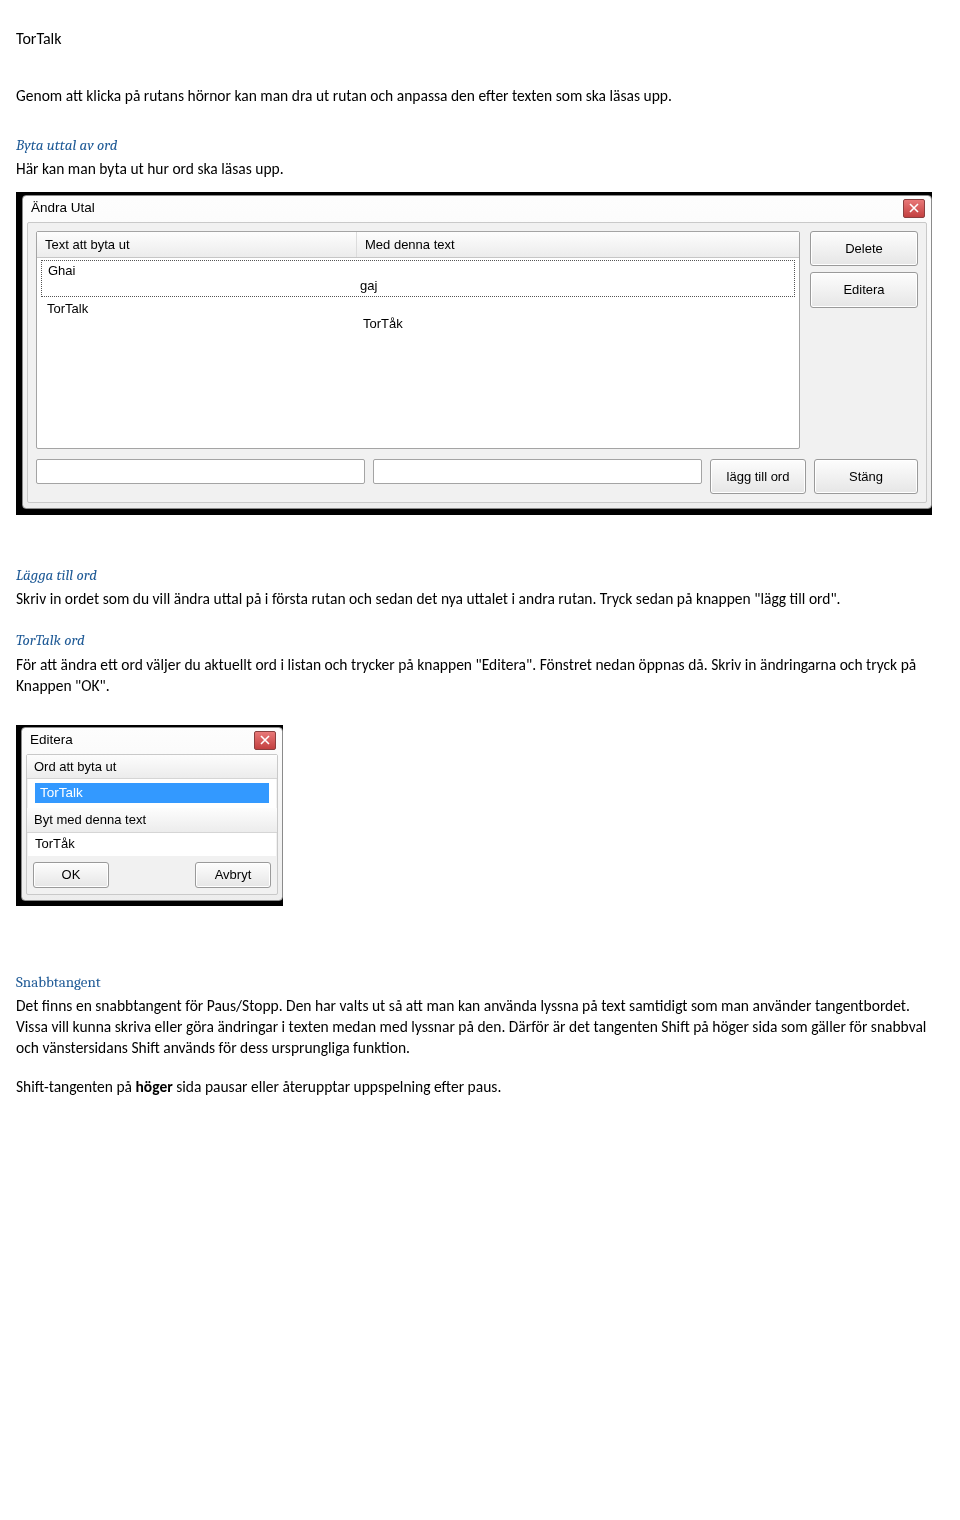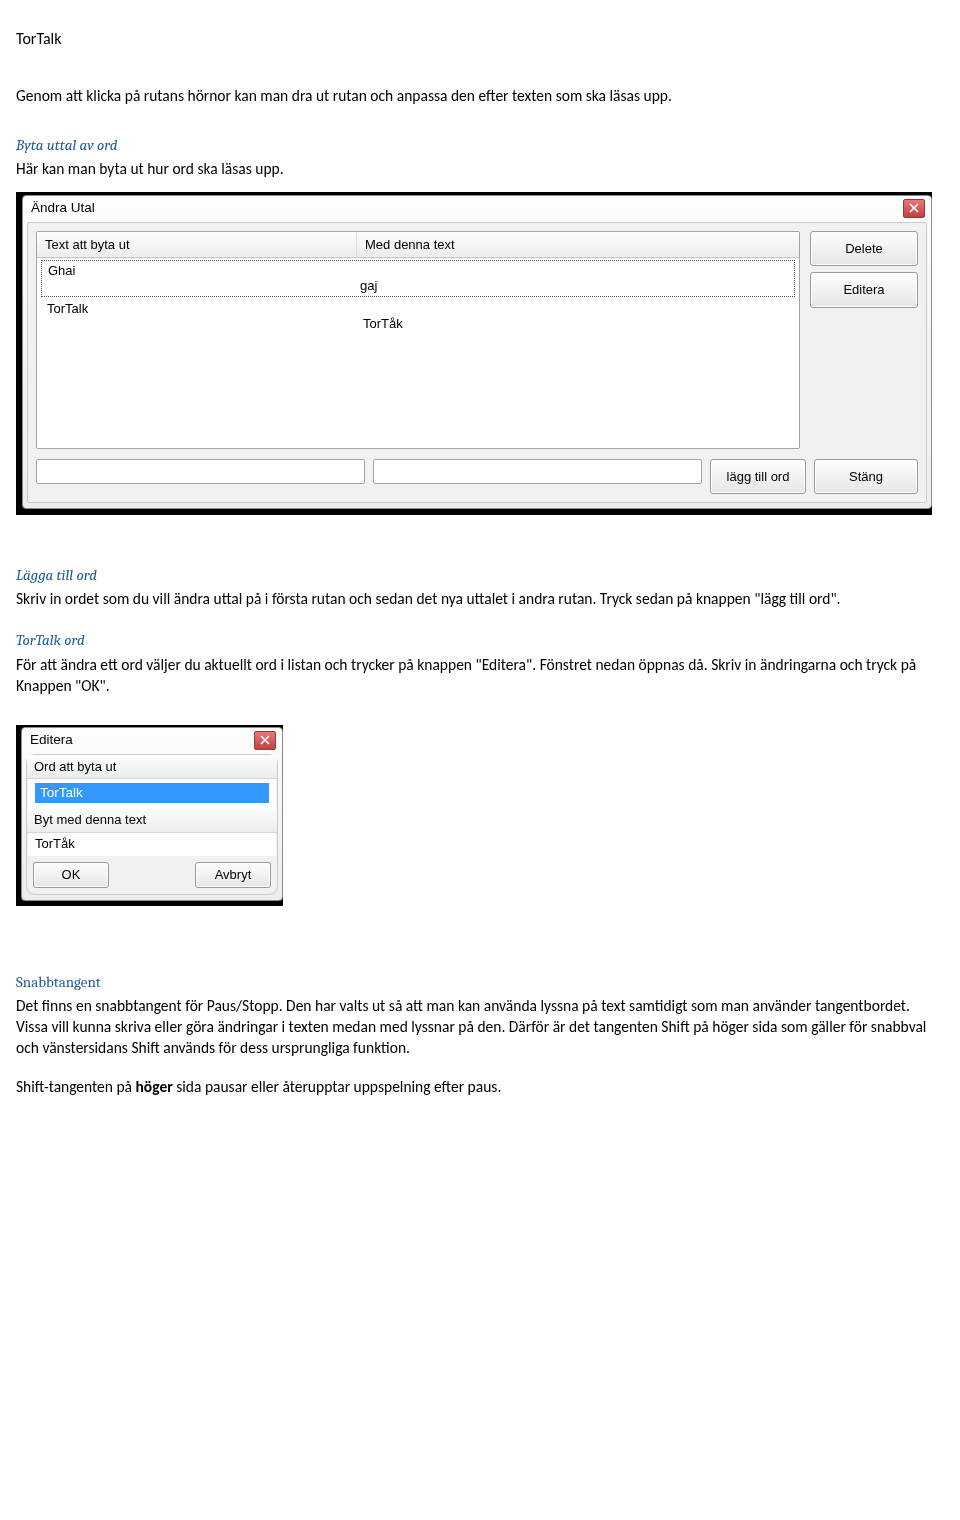--- a/index.html
+++ b/index.html
@@ -145,21 +145,21 @@
   .editera-chrome {
     background: linear-gradient(#fdfdfd, #ededed);
     border: 1px solid #8b8b8b;
     border-radius: 4px;
     width: 262px;
   }
   .ed-body {
     background: #f1f1f1;
     border: 1px solid #c9c9c9;
     margin: 2px 4px 5px 4px;
-    border-radius: 9px;
+    border-radius: 2px;
     font-family: "Segoe UI", Arial, sans-serif;
     font-size: 13px;
   }
   .ed-label {
     background: linear-gradient(#fdfdfd, #ececec);
     border-bottom: 1px solid #d5d5d5;
     padding: 3px 7px;
   }
   .ed-input-sel {
     background: #3399ff;

